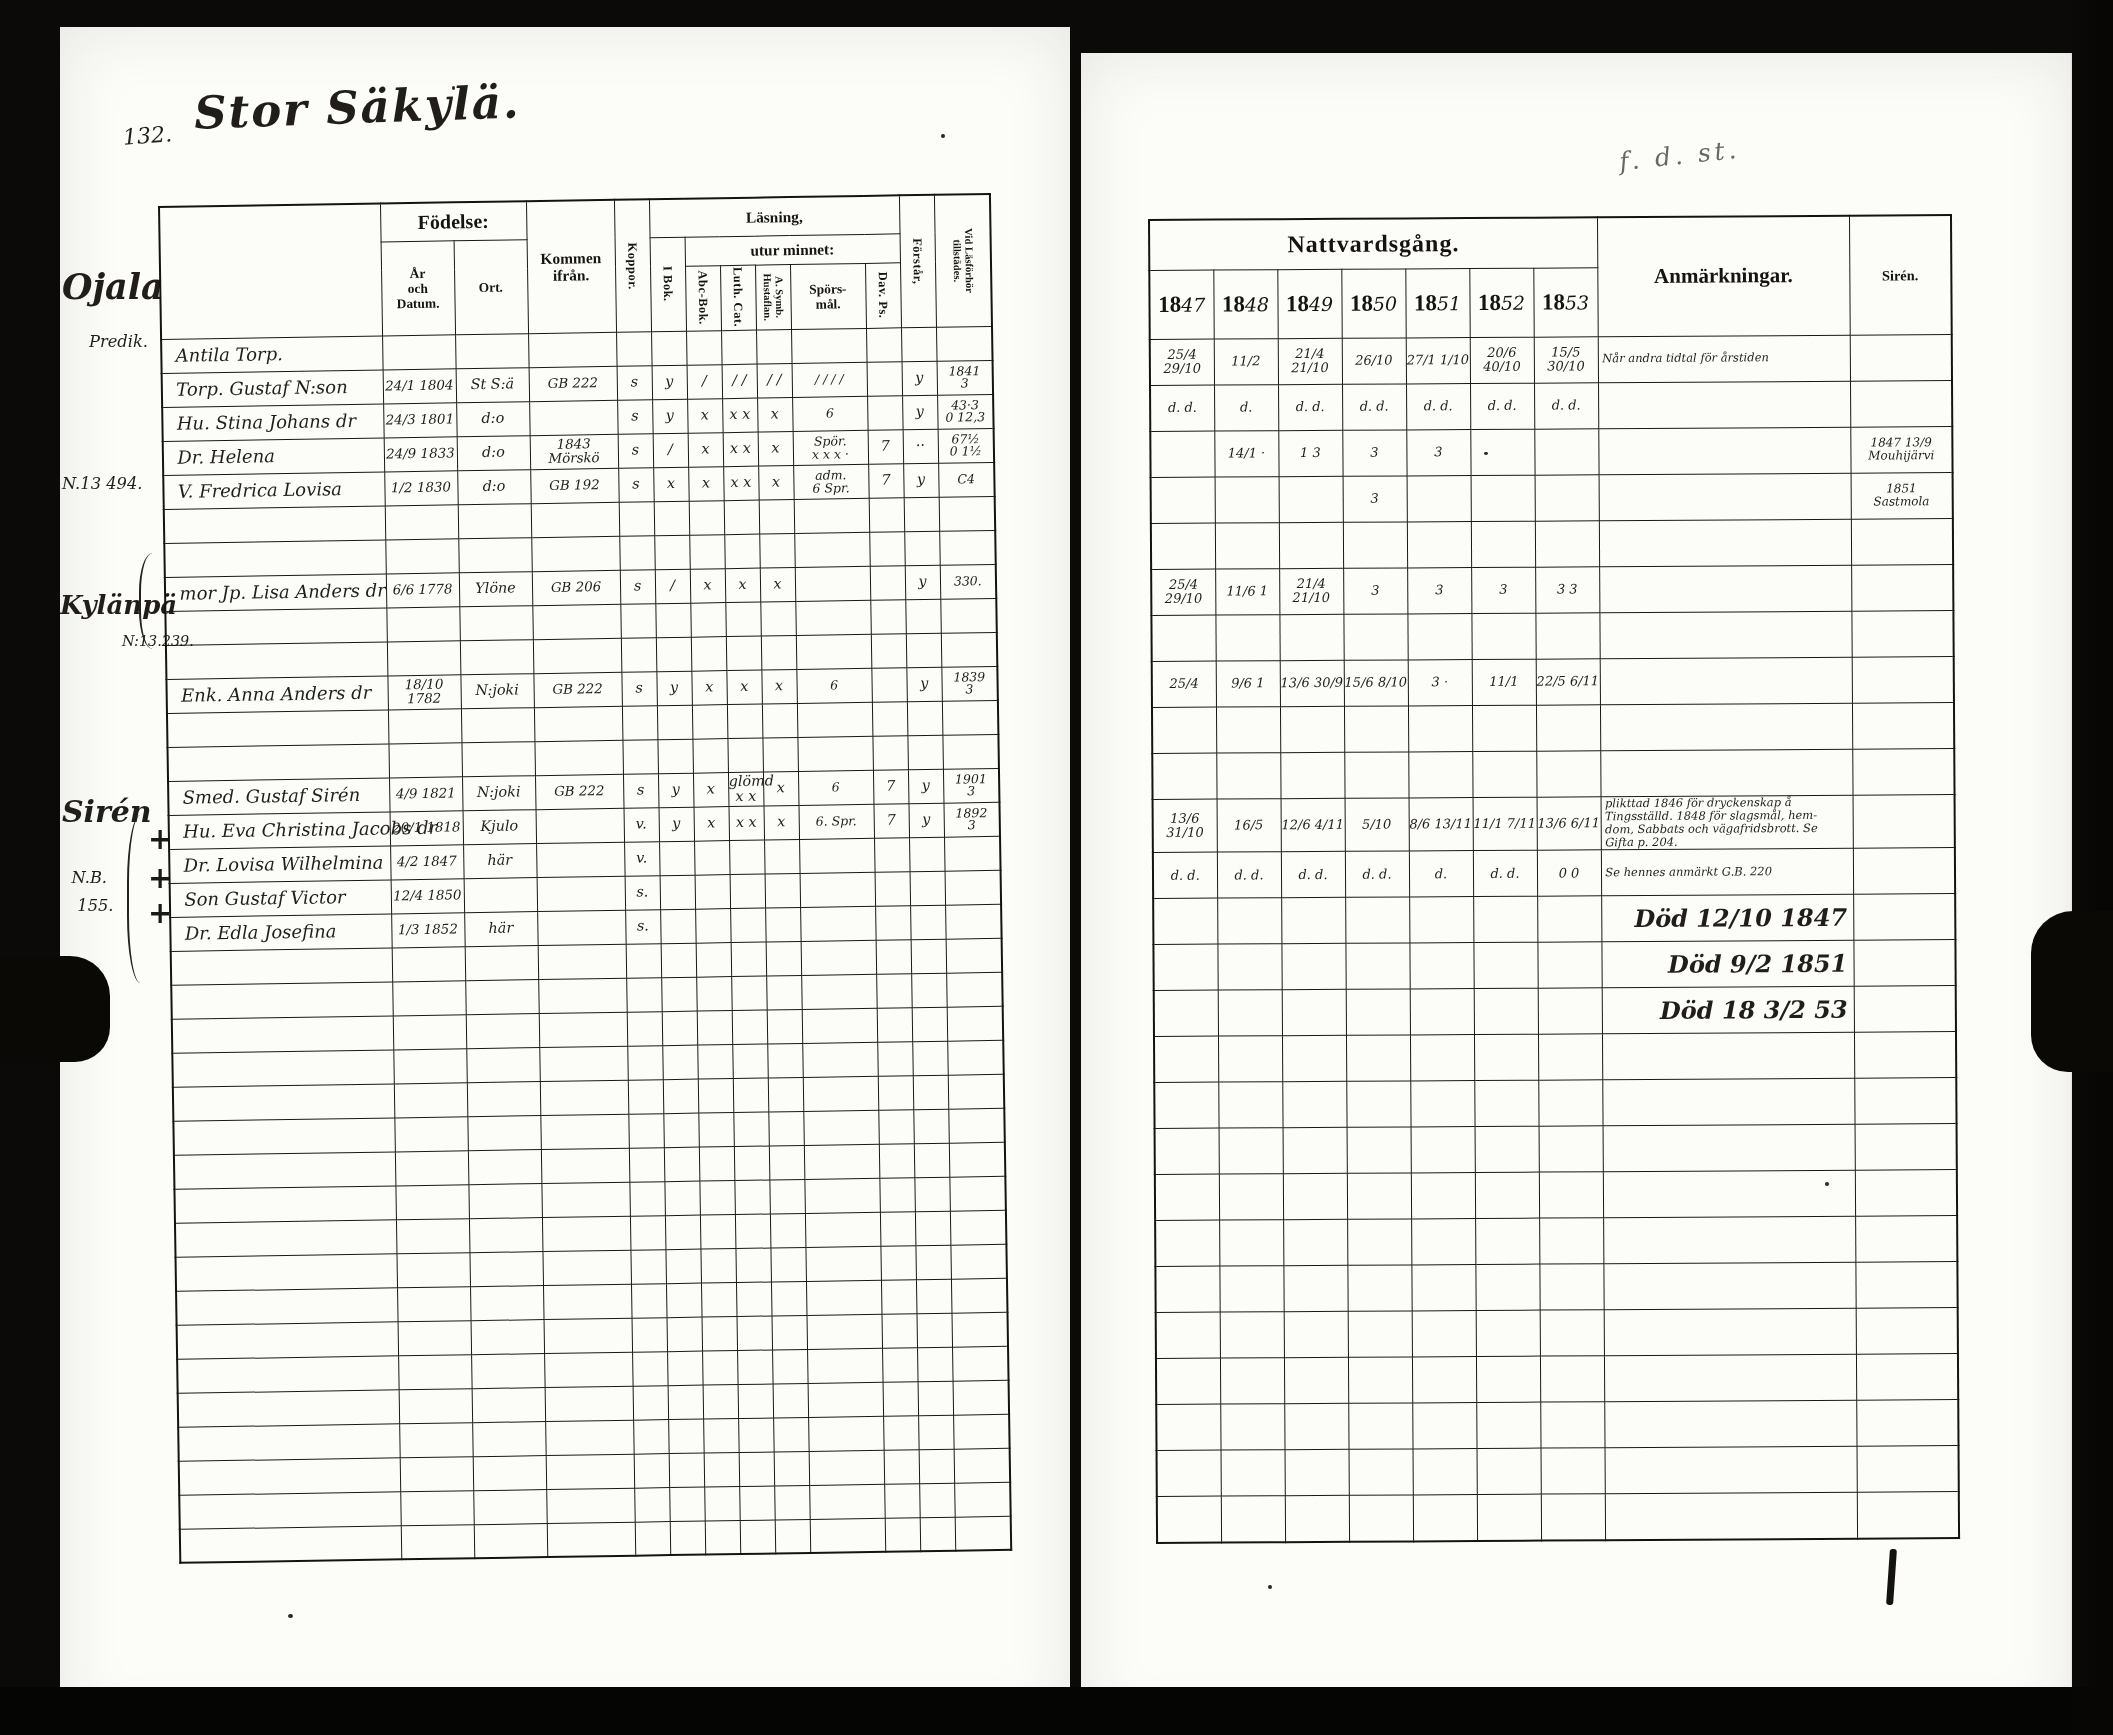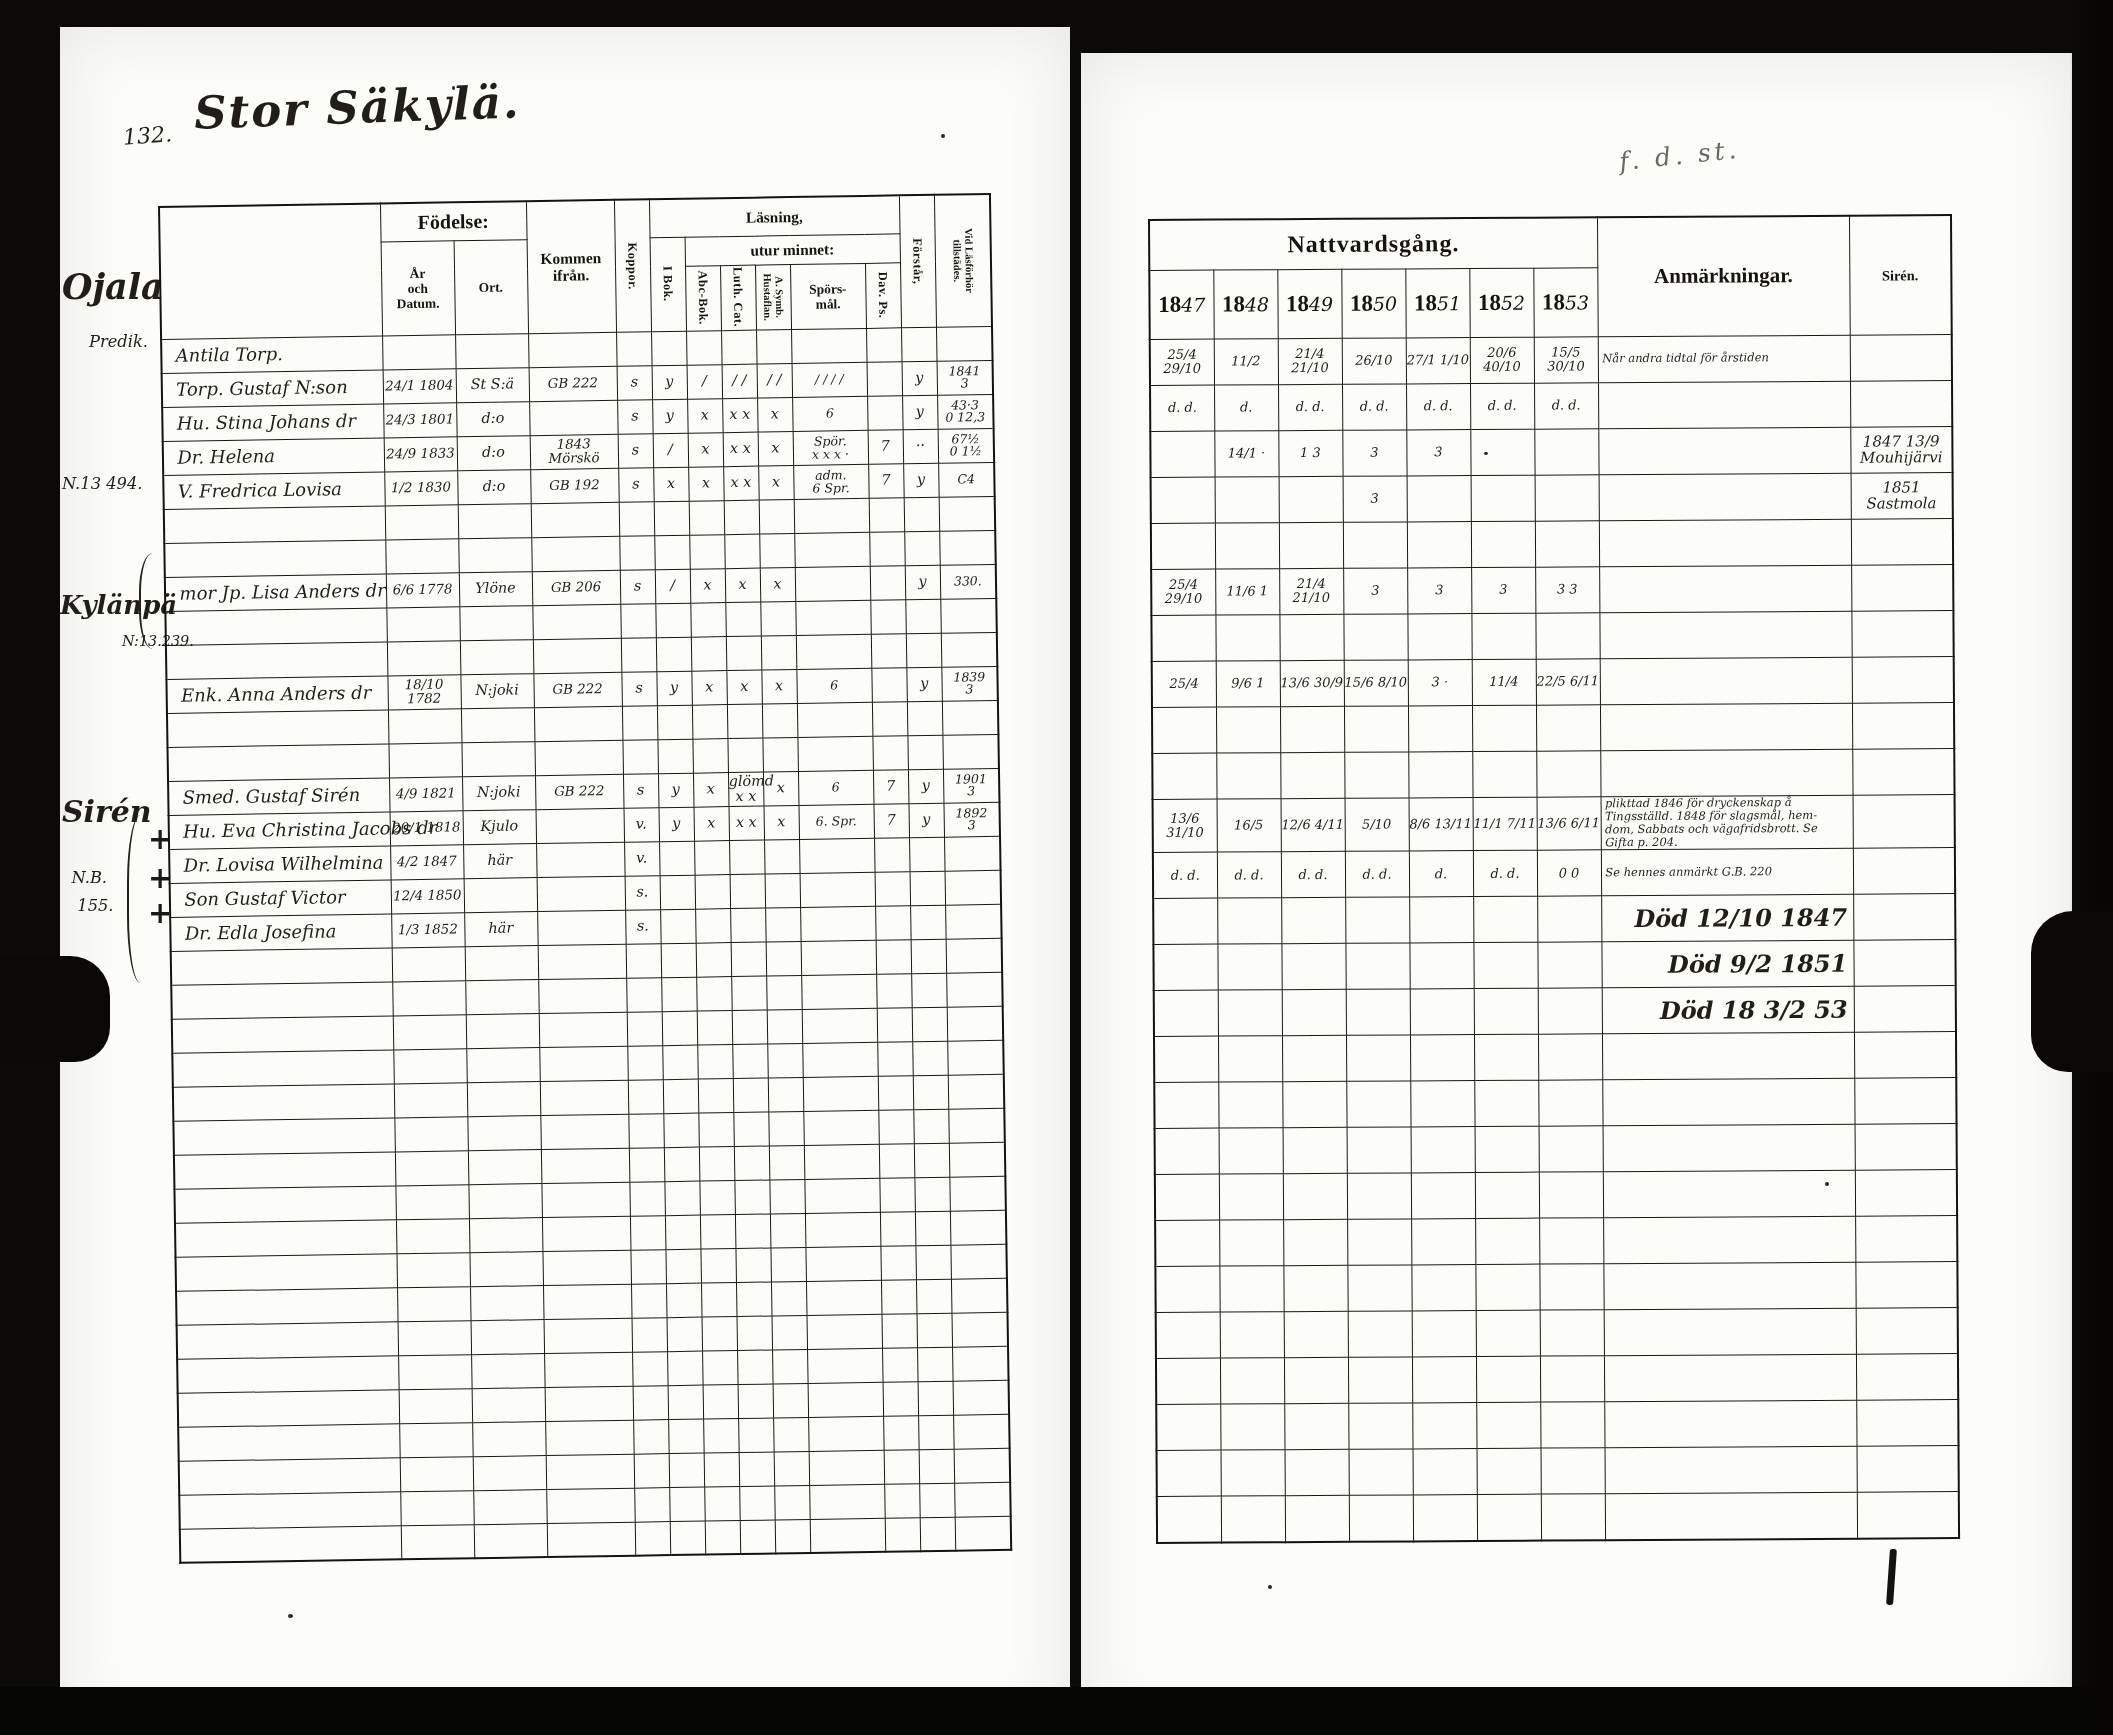--- a/index.html
+++ b/index.html
@@ -56,21 +56,21 @@
   .h-small{font-size:13.4px;font-weight:bold;}
   .vert{writing-mode:vertical-rl;font-size:12.5px;letter-spacing:0.5px;padding:1.9px 0;}
   .vert.sm{font-size:10.6px;letter-spacing:0;}
   td{vertical-align:middle;text-align:center;font-size:14.4px;white-space:pre-line;line-height:1.05;}
   td.c-name{text-align:left;padding-left:13.4px;font-size:18px;white-space:nowrap;overflow:visible;}
   td.c-datum{font-size:13.4px;} td.c-ort{font-size:14.4px;} td.c-kommen{font-size:13.4px;}
   td.c-spors{font-size:12.5px;} td.c-vid{font-size:12.5px;line-height:1.0;}
   td.c-year{font-size:13px;line-height:1.1;}
   td.c-anm{font-size:11.5px;text-align:left;padding:0 3.8px;line-height:1.15;}
   td.c-anm.death{font-size:24px;font-weight:bold;text-align:right;padding-right:5.8px;white-space:nowrap;}
-  td.c-afg{font-size:15px;line-height:1.1;}
+  td.c-afg{font-size:12px;line-height:1.1;}
   .natt{font-size:24px;letter-spacing:1px;}
   .anmh{font-size:21px;} .afgh{font-size:14.4px;}
   .yearh{font-size:23px;}
   .yearh .yp{font-weight:bold;margin-top:38px;}
   .yearh .ys{font-family:"DejaVu Serif",serif;font-style:italic;font-weight:normal;font-size:19px;}
 </style>
 </head>
 <body>
 
 <div class="scan">
@@ -809,21 +809,21 @@
               <td class="hw c-year"></td>
               <td class="hw c-anm"></td>
               <td class="hw c-afg"></td>
             </tr>
             <tr style="height: 46px;">
               <td class="hw c-year">25/4</td>
               <td class="hw c-year">9/6 1</td>
               <td class="hw c-year">13/6 30/9</td>
               <td class="hw c-year">15/6 8/10</td>
               <td class="hw c-year">3 ·</td>
-              <td class="hw c-year">11/4</td>
+              <td class="hw c-year">11/1</td>
               <td class="hw c-year">22/5 6/11</td>
               <td class="hw c-anm"></td>
               <td class="hw c-afg"></td>
             </tr>
             <tr style="height: 46px;">
               <td class="hw c-year"></td>
               <td class="hw c-year"></td>
               <td class="hw c-year"></td>
               <td class="hw c-year"></td>
               <td class="hw c-year"></td>

